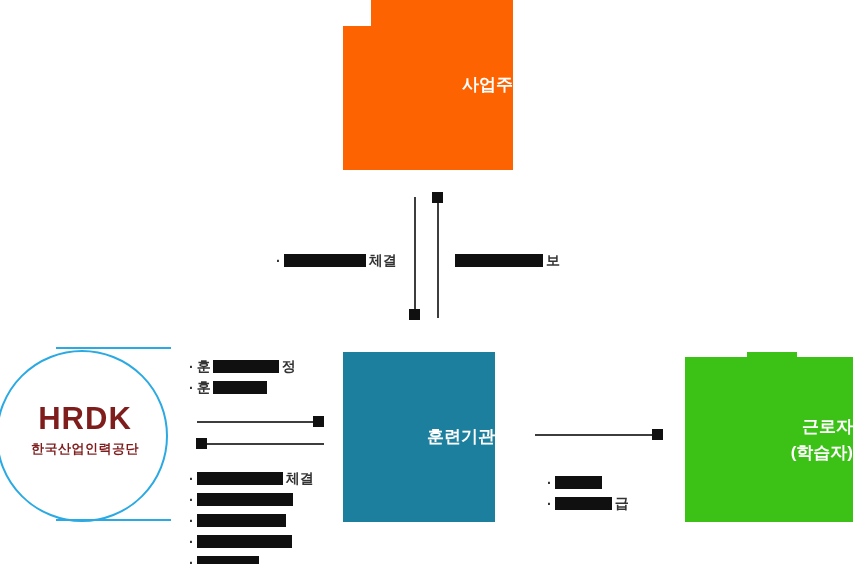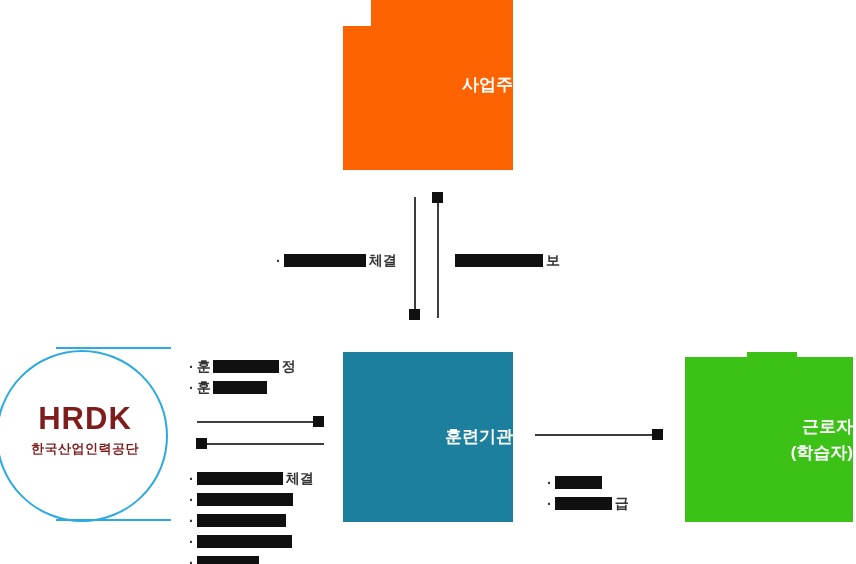--- a/index.html
+++ b/index.html
@@ -3,21 +3,21 @@
 <meta charset="utf-8">
 <style>
   * { box-sizing: border-box; }
   body { margin: 0; background: #ffffff; font-family: "Liberation Sans", "DejaVu Sans", sans-serif; }
   #canvas { position: relative; width: 856px; height: 564px; background: #fff; overflow: hidden; }
 
   .box { position: absolute; display: flex; flex-direction: column; align-items: flex-end; justify-content: center;
          color: #fff; font-weight: bold; font-size: 17px; line-height: 1.5; text-align: center; }
   .box-employer { left: 343px; top: 0; width: 170px; height: 170px; background: #fd6300;
                   clip-path: polygon(28px 0, 100% 0, 100% 100%, 0 100%, 0 26px, 28px 26px); }
-  .box-training { left: 343px; top: 352px; width: 170px; height: 170px; background: #1b7f9d; }
+  .box-training { left: 343px; top: 352px; width: 152px; height: 170px; background: #1b7f9d; }
   .box-worker   { left: 685px; top: 352px; width: 168px; height: 170px; background: #3cc117; padding-top: 5px;
                   clip-path: polygon(0 5px, 62px 5px, 62px 0, 112px 0, 112px 5px, 100% 5px, 100% 100%, 0 100%); }
 
   .line { position: absolute; background: #3d3d3d; }
   .sq   { position: absolute; width: 11px; height: 11px; background: #101010; }
 
   .circle { position: absolute; left: -4px; top: 350px; width: 172px; height: 172px;
             border: 2px solid #2ba9e2; border-radius: 50%; background: transparent; }
   .blue-rule { position: absolute; height: 2px; background: #2ba9e2; }
 

